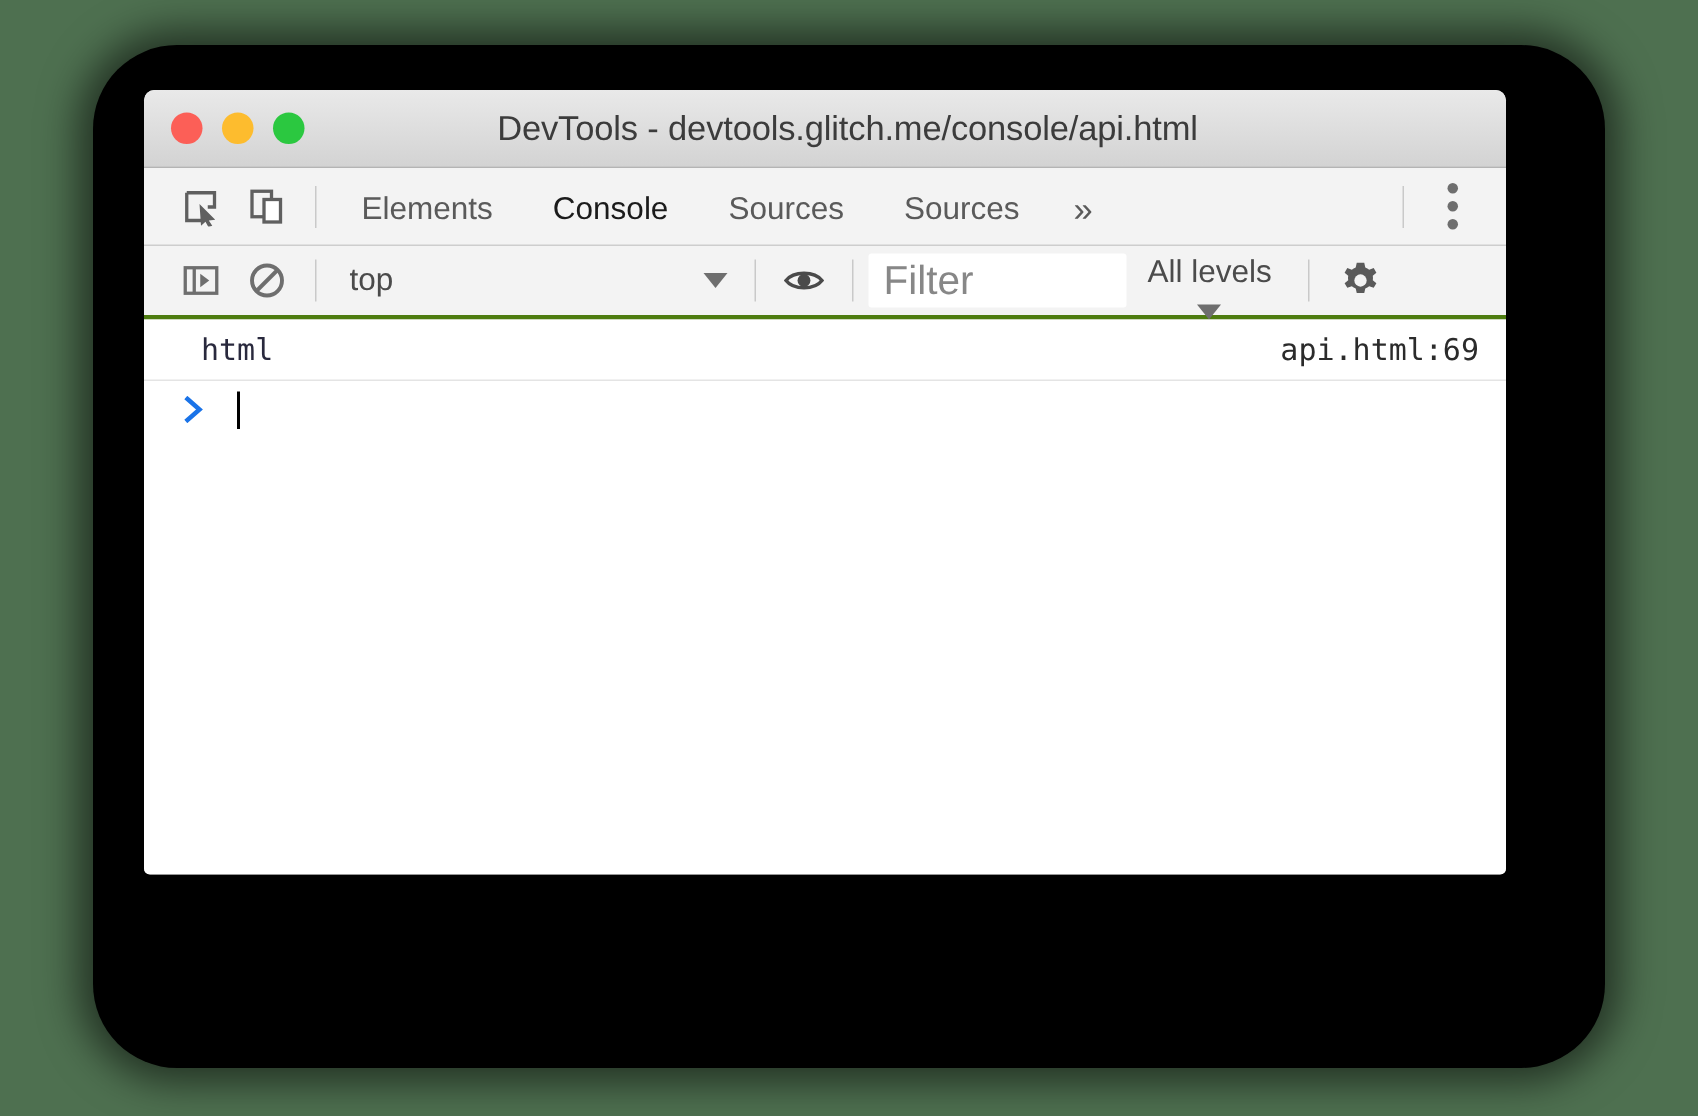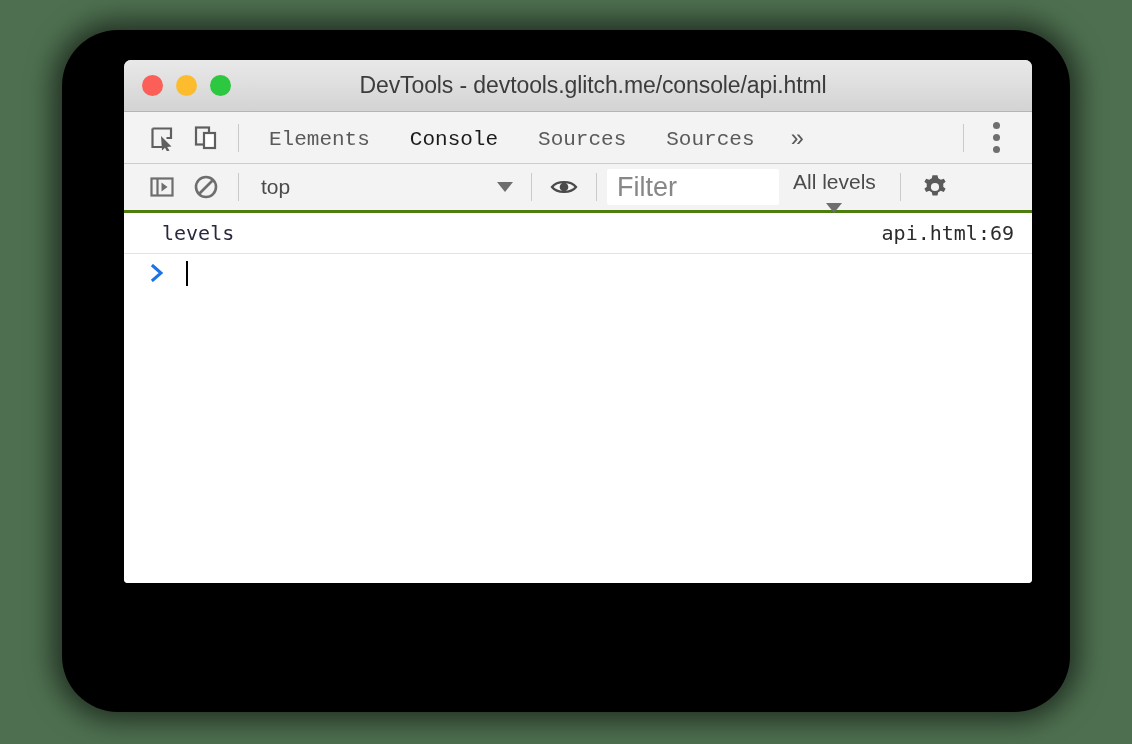--- a/index.html
+++ b/index.html
@@ -25,21 +25,21 @@
     top: 30px;
     width: 1008px;
     height: 682px;
     background: #000000;
     border-radius: 56px;
     box-shadow: 0 0 26px 10px rgba(0,0,0,0.55);
   }
   
   .window {
     position: absolute;
-    left: 124px;
+    left: 96px;
     top: 60px;
     width: 908px;
     height: 523px;
     background: #e5e5e5;
     border-radius: 7px 7px 4px 4px;
     overflow: hidden;
     display: flex;
     flex-direction: column;
   }
   
@@ -112,21 +112,20 @@
   }
   .tab {
     display: flex;
     align-items: center;
     padding: 0 20px;
     font-size: 21px;
     color: #5a5a5a;
     height: 59px;
     box-sizing: border-box;
     border-bottom: 3px solid transparent;
-    font-family: Liberation Mono, monospace;
   }
   .tab.active {
     color: #1b1b1b;
     border-bottom: 3px solid #d946ef;
   }
   .tab.more {
     font-size: 23px;
     color: #5a5a5a;
     padding: 0 16px;
   }
@@ -349,21 +348,21 @@
                    a9 9 0 0 1 0 3 l2.4 2 -1.8 3.1 -3-1.1 a8.8 8.8 0 0 1 -2.6 1.5 l-0.7 3.1
                    -2.5 0 -2.5 0 -0.7 -3.1 a8.8 8.8 0 0 1 -2.6 -1.5 l-3 1.1 -1.8 -3.1 2.4 -2
                    a9 9 0 0 1 0 -3 l-2.4 -2 1.8 -3.1 3 1.1 a8.8 8.8 0 0 1 2.6 -1.5 l0.7 -3.1 z" fill="#5a5a5a"></path>
           <circle cx="15" cy="15" r="4.1" fill="#f3f3f3"></circle>
         </svg>
       </div>
     </div>
 
     <div class="console-body">
       <div class="message-row">
-        <span class="message-text">levels</span>
+        <span class="message-text">html</span>
         <span class="message-link">api.html:69</span>
       </div>
       <div class="prompt-row">
         <span class="prompt-arrow">
           <svg width="16" height="18" viewBox="0 0 16 18">
             <path d="M3 2 L11 9 L3 16" fill="none" stroke="#1a73e8" stroke-width="3" stroke-linecap="square"></path>
           </svg>
         </span>
         <span class="prompt-caret"></span>
       </div>

